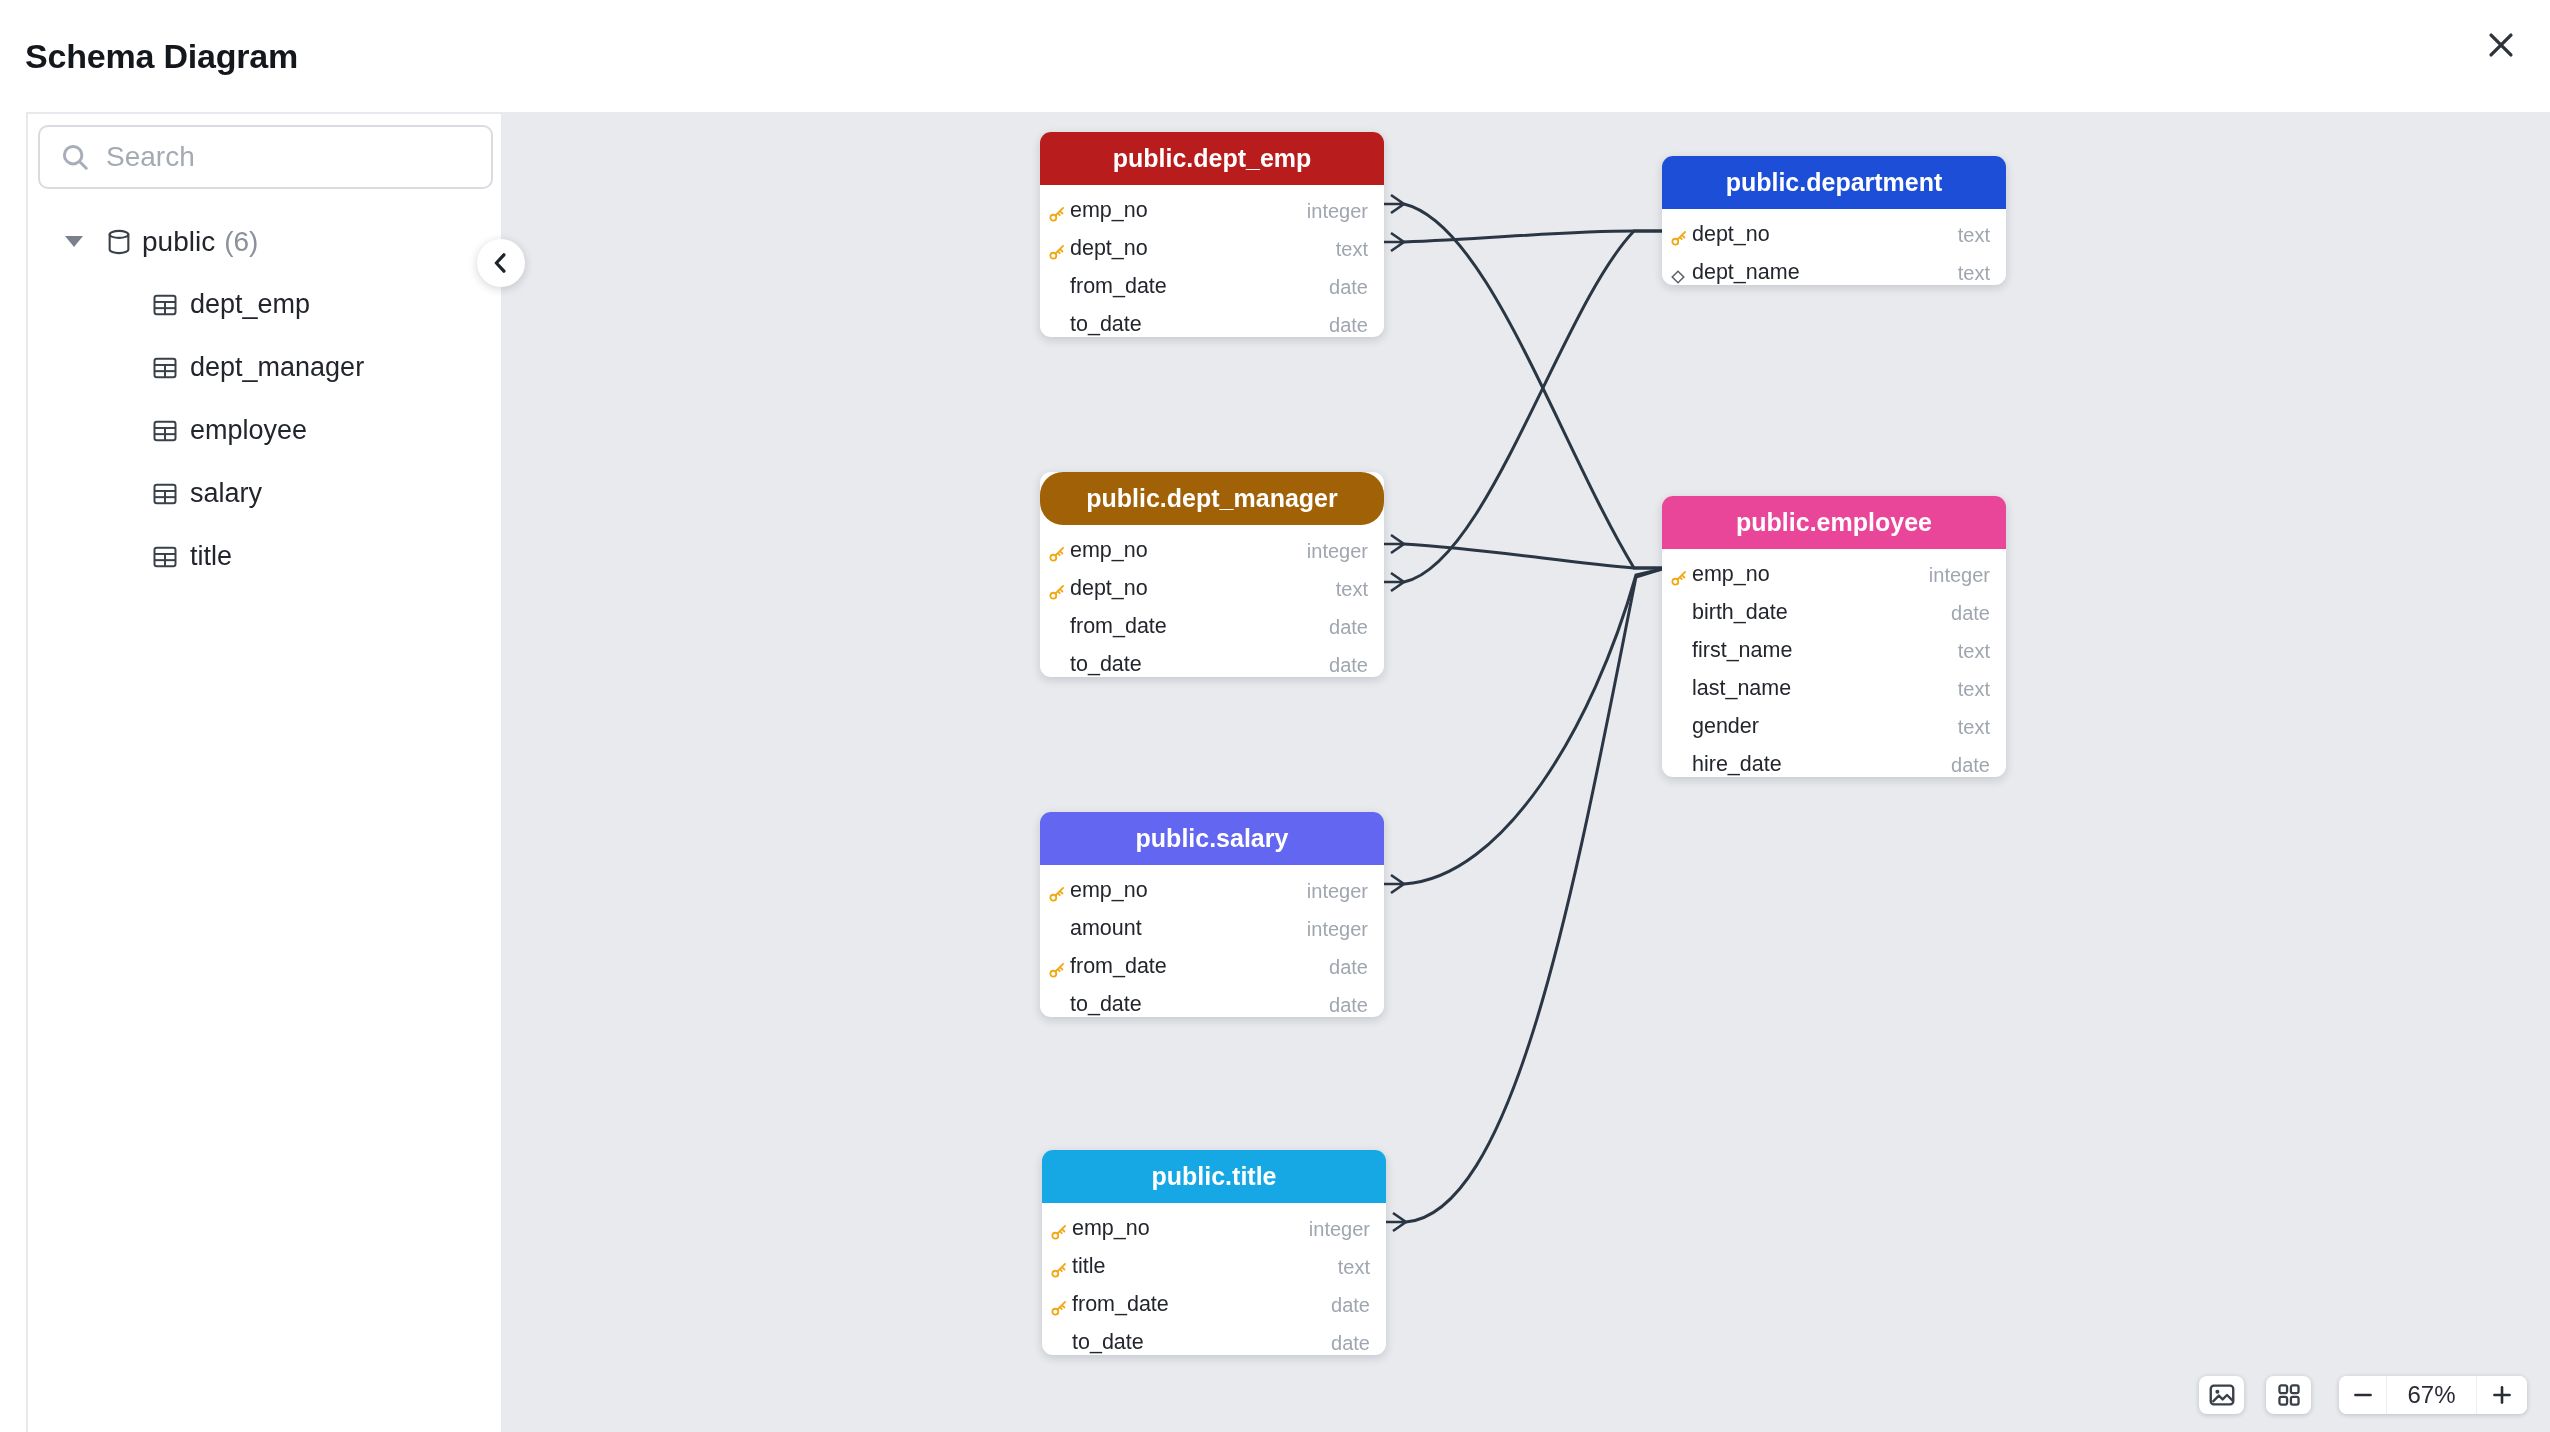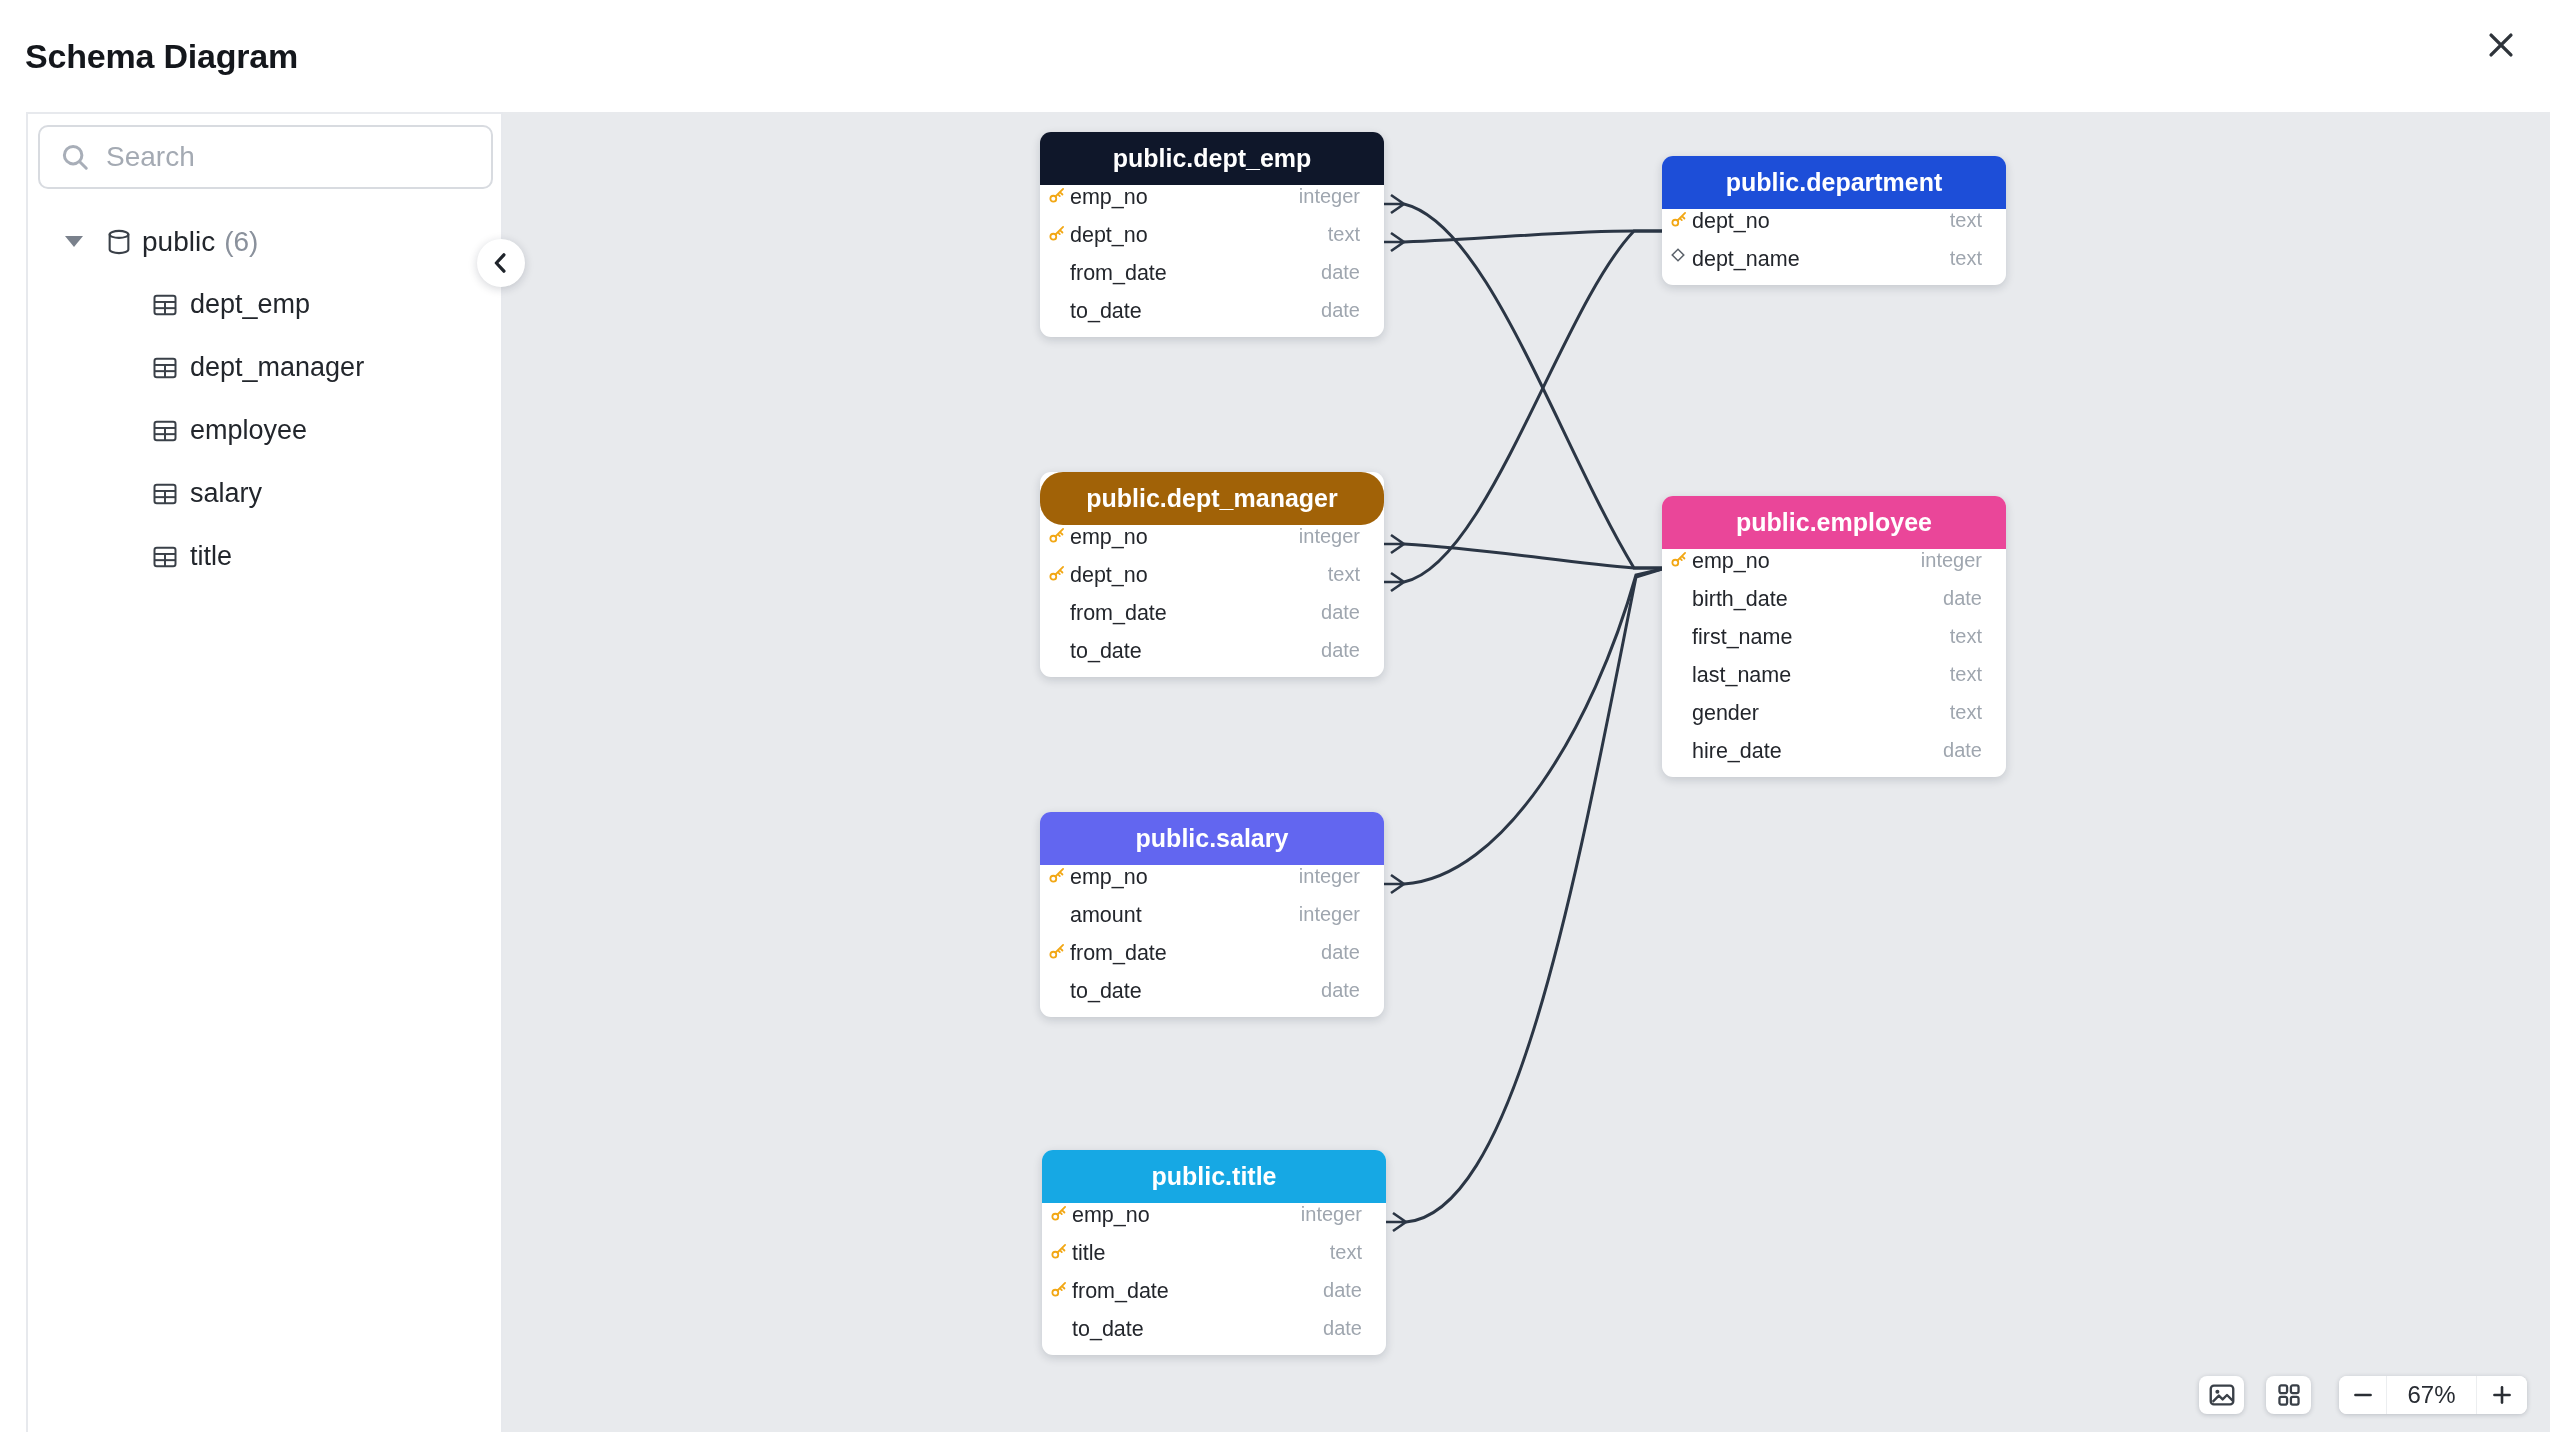--- a/index.html
+++ b/index.html
@@ -77,21 +77,21 @@
     position:absolute; width:344px; background:#ffffff; border-radius:11px;
     box-shadow:0 3px 10px rgba(15,23,42,.16); z-index:2;
   }
   .card-header {
     height:53px; border-radius:11px 11px 0 0;
     display:flex; align-items:center; justify-content:center; cursor:grab;
   }
   .card-title { font-size:25px; font-weight:700; color:#ffffff; }
   .card-rows { padding:0; }
   .card-row {
-    height:38px; display:flex; align-items:flex-start; padding:0 24px 0 8px;
+    height:38px; display:flex; align-items:flex-end; padding:0 16px 0 8px;
   }
   .icon-slot {
     width:22px; flex:0 0 22px; display:flex; align-items:center;
     justify-content:flex-start;
   }
   .row-name { font-size:21.5px; color:#23262c; }
   .row-type { margin-left:auto; font-size:20px; color:#9fa6af; }
 
   
   .tb-btn {
@@ -234,21 +234,21 @@
 
     <path class="link" d="M901 92 C 985 112, 1055 330, 1131 456 L 1159 456"></path>
     <path class="link" d="M901 130 C 985 127, 1060 119, 1131 119 L 1159 119"></path>
     <path class="link" d="M901 432 C 985 437, 1060 450, 1131 456 L 1159 456"></path>
     <path class="link" d="M901 470 C 985 452, 1058 195, 1131 119 L 1159 119"></path>
     <path class="link" d="M901 772 C 1000 766, 1090 615, 1133 463 L 1159 457"></path>
     <path class="link" d="M903 1110 C 1015 1100, 1075 755, 1133 465 L 1159 457"></path>
   </svg>
   <div>
       <div class="card" style="left: 537px; top: 20px;">
-    <div class="card-header" style="background: #0f172a;">
+    <div class="card-header" style="background: #b91c1c;">
       <span class="card-title">public.dept_emp</span>
     </div>
     <div class="card-rows">
           <div class="card-row">
     <span class="icon-slot">
       <span style="display:flex;">
         <svg width="19" height="19" viewBox="0 0 20 20">
                   <circle cx="5.6" cy="14.4" r="3.1" stroke="#f2a714" stroke-width="1.9" fill="none"></circle>
                   <path d="M7.9 12.1 L15.9 4.1 M12.6 7.4 L15.2 10 M10.4 9.6 L12.4 11.6" stroke="#f2a714" stroke-width="1.9" fill="none" stroke-linecap="round"></path>
                 </svg>

